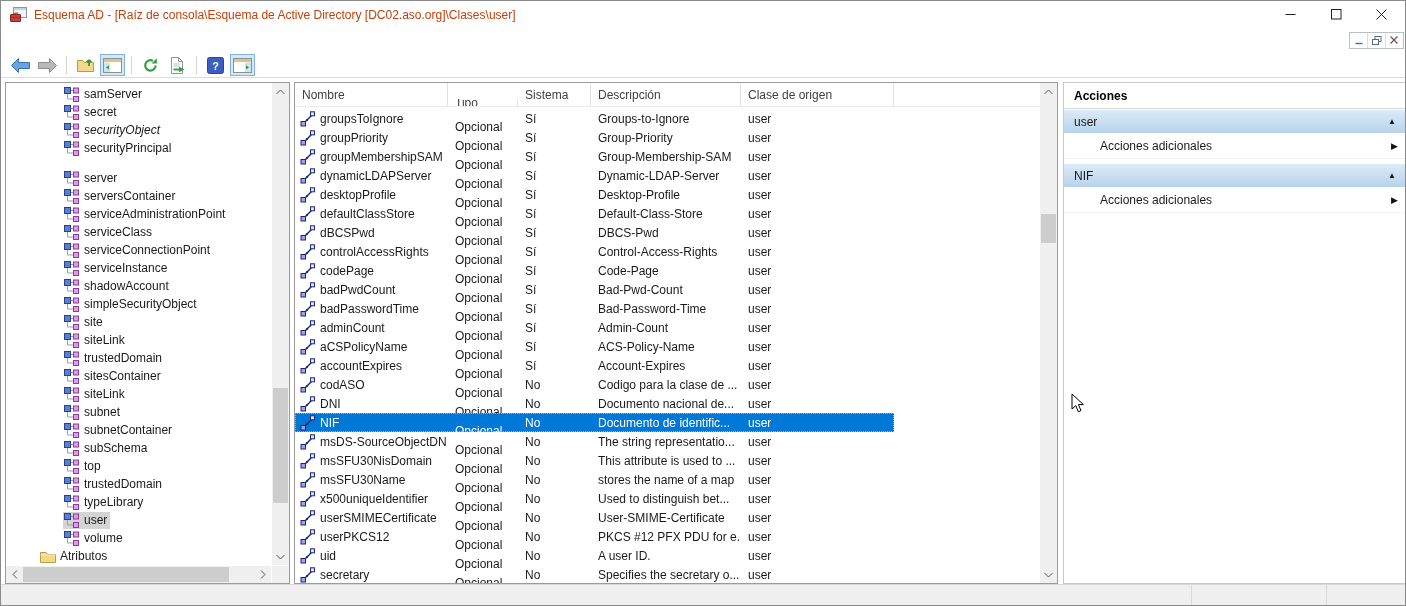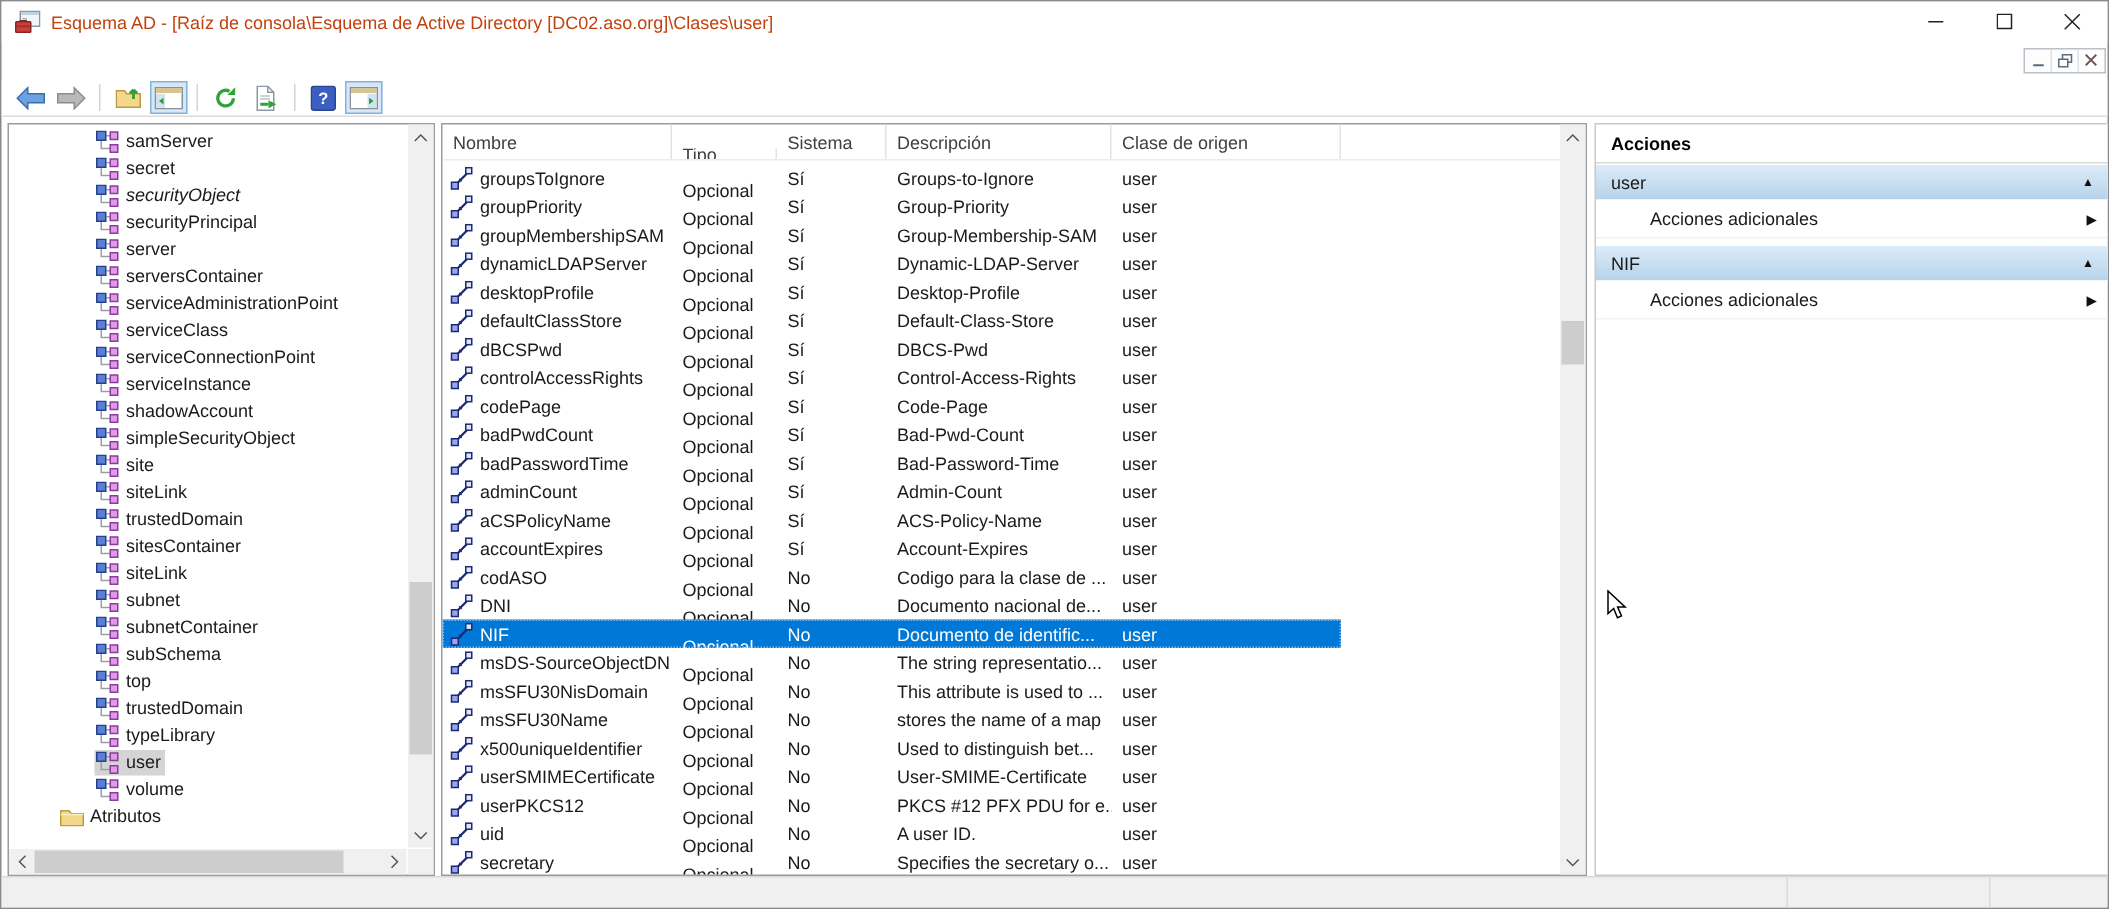--- a/index.html
+++ b/index.html
@@ -272,21 +272,21 @@
               <svg width="16" height="15" viewBox="0 0 16 15">
                 <path d="M3.5 6.5 V12 H9.5 M7 3.5 H9.5" fill="none" stroke="#9aa0a6"></path>
                 <rect x="0.5" y="0.5" width="6" height="6" fill="#5b7fd4" stroke="#27408b"></rect>
                 <rect x="9.5" y="1" width="5" height="5" fill="#e09ae6" stroke="#8b3a9e"></rect>
                 <rect x="9.5" y="9.5" width="5" height="5" fill="#e09ae6" stroke="#8b3a9e"></rect>
               </svg>
             </span>
             <span class="tlabel">securityPrincipal</span>
           </span>
         </div>
-        <div class="titem" style="padding-left: 57px;">
+        <div class="titem" style="padding-left: 57px; margin-top: 12px;">
           <span class="tsel-wrap">
             <span class="ticon">
               <svg width="16" height="15" viewBox="0 0 16 15">
                 <path d="M3.5 6.5 V12 H9.5 M7 3.5 H9.5" fill="none" stroke="#9aa0a6"></path>
                 <rect x="0.5" y="0.5" width="6" height="6" fill="#5b7fd4" stroke="#27408b"></rect>
                 <rect x="9.5" y="1" width="5" height="5" fill="#e09ae6" stroke="#8b3a9e"></rect>
                 <rect x="9.5" y="9.5" width="5" height="5" fill="#e09ae6" stroke="#8b3a9e"></rect>
               </svg>
             </span>
             <span class="tlabel">server</span>

